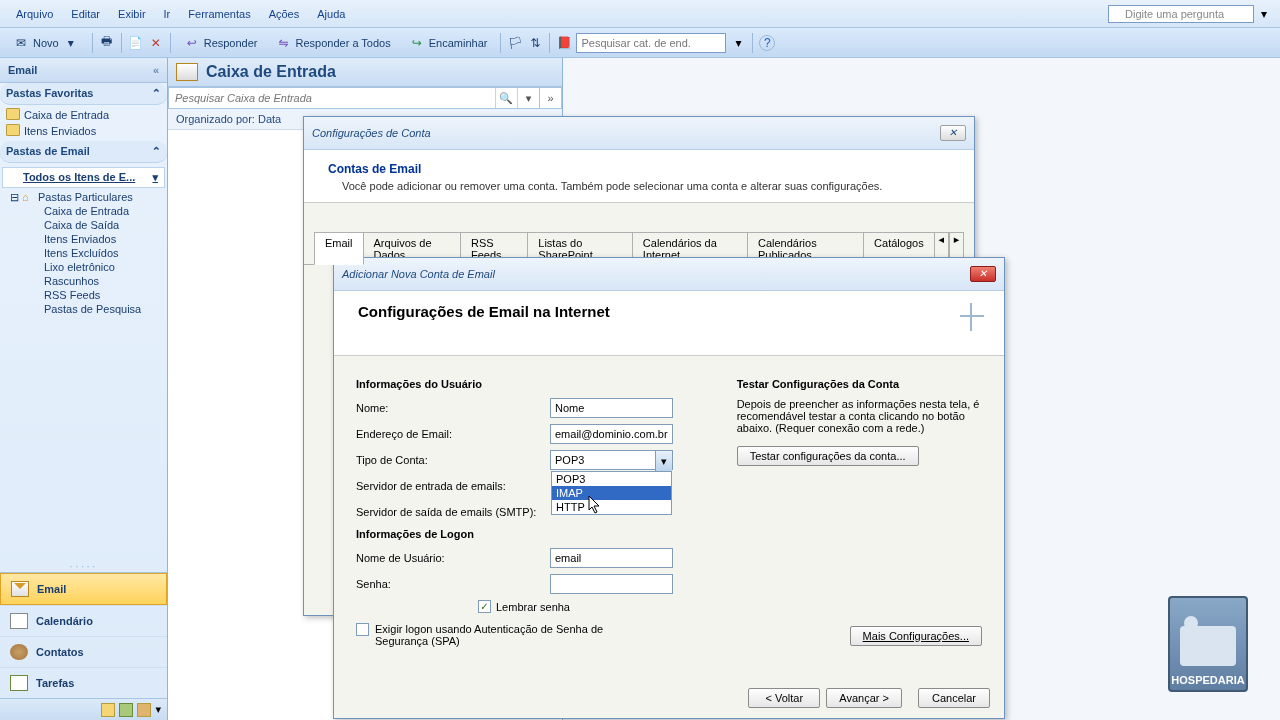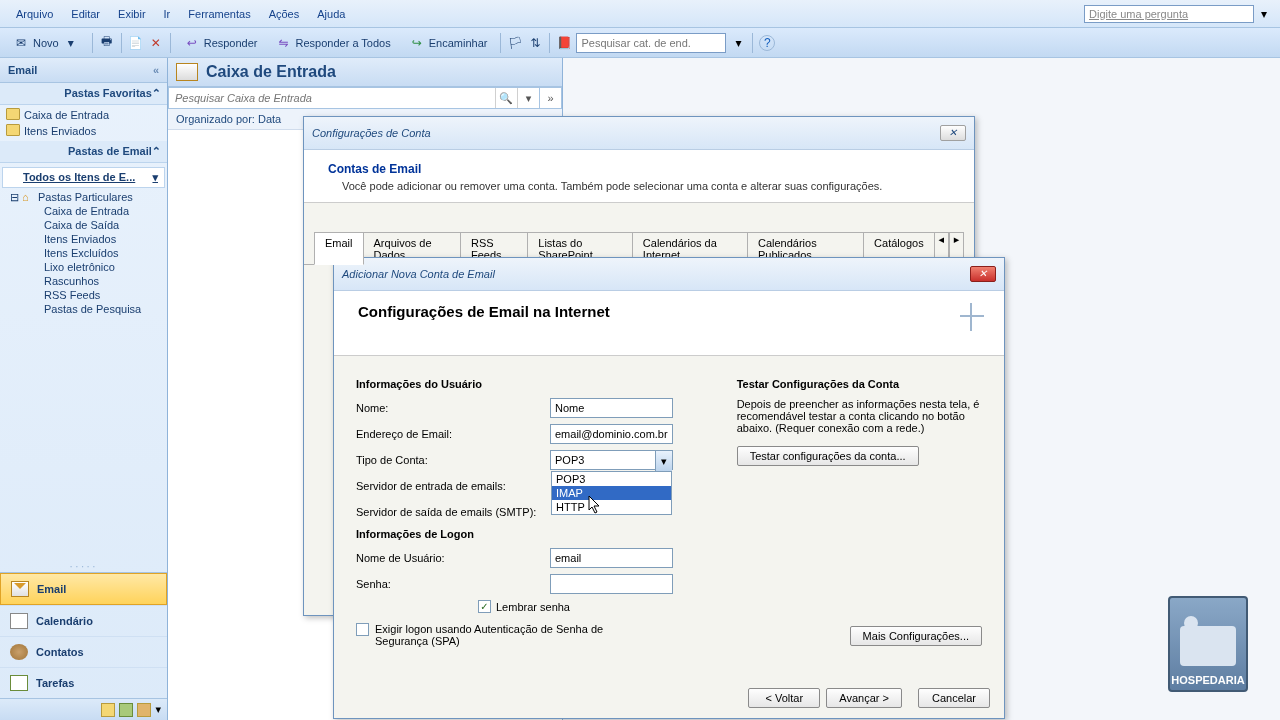--- a/index.html
+++ b/index.html
@@ -2,35 +2,35 @@
 <html><head>
 <meta charset="utf-8">
 <style>
 * { margin:0; padding:0; box-sizing:border-box; font-family:"Segoe UI",Tahoma,sans-serif; font-size:11px; }
 body { background:#cfe3f7; width:1280px; height:720px; overflow:hidden; position:relative; }
 
 
 .menubar { background:linear-gradient(#e8f1fb,#d5e6f9); height:28px; display:flex; align-items:center; padding:0 8px; gap:2px; border-bottom:1px solid #a7c4e2; }
 .menubar .item { padding:3px 8px; color:#15428b; cursor:default; }
 .menubar .spacer { flex:1; }
-.askbox { width:170px; height:18px; border:1px solid #7a9cc6; background:#fff; color:#888; padding:0 4px; display:flex; align-items:center;text-decoration:underline; }
+.askbox { width:146px; height:18px; border:1px solid #7a9cc6; background:#fff; color:#888; padding:0 16px; display:flex; align-items:center; }
 
 
 .toolbar { background:linear-gradient(#dbeafc,#c2d9f2); height:30px; display:flex; align-items:center; padding:0 6px; gap:4px; border-bottom:1px solid #a7c4e2; }
 .tb-btn { display:flex; align-items:center; gap:4px; padding:2px 6px; border:1px solid transparent; border-radius:2px; color:#1a3e6f; }
 .tb-sep { width:1px; height:20px; background:#9bb8d8; margin:0 2px; }
 .tb-search { width:150px; height:20px; border:1px solid #7a9cc6; background:#fff; color:#777; padding:0 4px; display:flex; align-items:center; }
 .ico { width:16px; height:16px; display:inline-flex; align-items:center; justify-content:center; font-size:12px; }
 
 
 .main { display:flex; height:662px; }
 .leftpane { width:168px; background:linear-gradient(#e9f2fc,#dceaf9); border-right:1px solid #8fb3d9; display:flex; flex-direction:column; }
 .lp-title { background:linear-gradient(#e0ecfa,#c8dcf3); padding:6px 8px; font-size:16px; font-weight:bold; color:#1f497d; border-bottom:1px solid #a7c4e2; display:flex; justify-content:space-between; align-items:center; }
 .lp-title .chev { color:#6a8cb5; }
-.lp-section { padding:4px 6px; font-weight:bold; color:#1f497d; background:#dceaf9; border-bottom:1px solid #bcd4ed; display:flex; justify-content:flex-end; }
+.lp-section { padding:4px 6px; font-weight:bold; color:#1f497d; background:#dceaf9; border-bottom:1px solid #bcd4ed; display:flex; justify-content:space-between;border-radius:10px; }
 .lp-list { padding:2px 0; }
 .lp-item { padding:2px 4px 2px 24px; color:#1a3e6f; position:relative; }
 .lp-item .fico { position:absolute; left:6px; top:1px; width:14px; height:12px; background:#f4d774; border:1px solid #b89b3d; border-radius:1px; }
 .lp-tree { flex:1; overflow:hidden; padding:2px 0; }
 .lp-tree .node { padding:1px 2px 1px 20px; color:#1a3e6f; position:relative; }
 .lp-tree .node.top { font-weight:bold; padding-left:16px; }
 .lp-tree .node.root { padding-left:28px; }
 .lp-tree .child { padding-left:44px; }
 .navbtns { border-top:1px solid #a7c4e2; }
 .navbtn { display:flex; align-items:center; gap:8px; padding:7px 10px; border-top:1px solid #cfe0f3; color:#1a3e6f; font-weight:bold; }
@@ -316,21 +316,21 @@
       <div class="spa">
         <span class="chkbox"></span>
         <span style="max-width:280px;">Exigir logon usando Autenticação de Senha de Segurança (SPA)</span>
       </div>
     </div>
     <div class="col" style="max-width:270px;">
       <div class="grp-title">Testar Configurações da Conta</div>
       <p style="margin-bottom:12px;">Depois de preencher as informações nesta tela, é recomendável testar a conta clicando no botão abaixo. (Requer conexão com a rede.)</p>
       <div class="btn" style="display:inline-block;">Testar configurações da conta...</div>
       <div style="height:160px;"></div>
-      <div class="btn" style="float:right;">Mais Configurações...</div>
+      <div class="btn" style="float:right;text-decoration:underline;">Mais Configurações...</div>
     </div>
   </div>
   <div class="wfooter">
     <div class="btn">&lt; Voltar</div>
     <div class="btn">Avançar &gt;</div>
     <div class="btn" style="margin-left:10px;">Cancelar</div>
   </div>
 </div>
 
 <svg class="cursor" viewBox="0 0 14 20">

